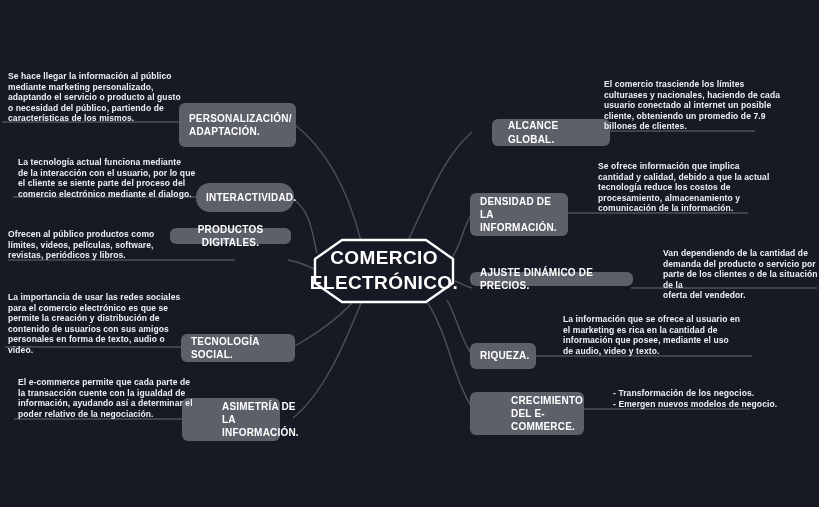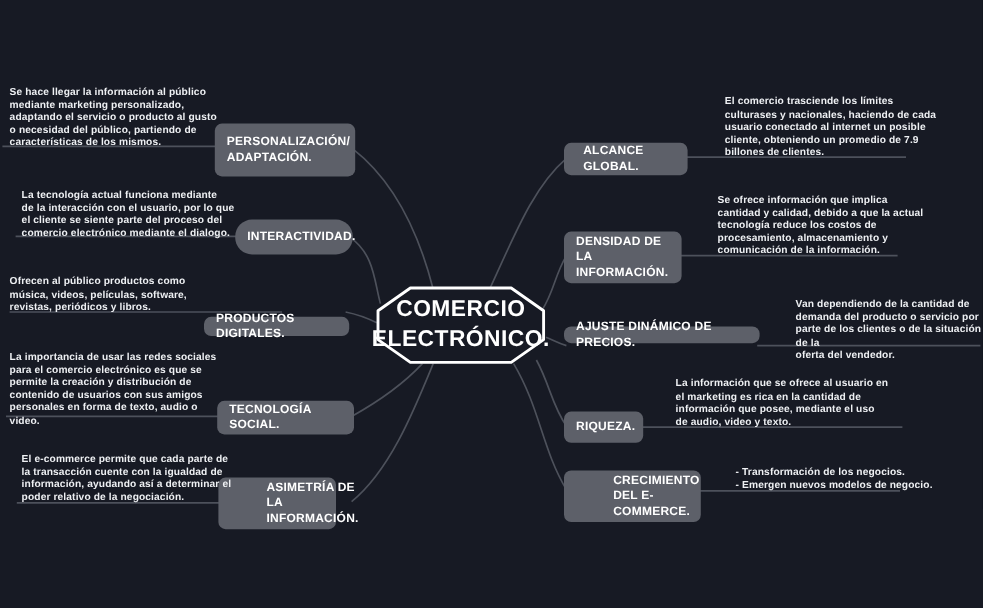--- a/index.html
+++ b/index.html
@@ -67,44 +67,44 @@
     <svg width="144" height="68">
       <polygon points="30,3 114,3 141,22 141,46 114,65 30,65 3,46 3,22" fill="#171a24" stroke="#ffffff" stroke-width="2.4" stroke-linejoin="round"></polygon>
     </svg>
     <div class="center-label">COMERCIO
 ELECTRÓNICO.</div>
   </div>
 
   <div class="node" style="left:179px;top:103px;width:117px;height:44px;"><span>PERSONALIZACIÓN/
 ADAPTACIÓN.</span></div>
   <div class="node" style="left:196px;top:183px;width:98px;height:29px;border-radius:14px;"><span>INTERACTIVIDAD.</span></div>
-  <div class="node" style="left:170px;top:264px;width:121px;height:16px;"><span>PRODUCTOS DIGITALES.</span></div>
+  <div class="node" style="left:170px;top:228px;width:121px;height:16px;text-align:center;"><span>PRODUCTOS DIGITALES.</span></div>
   <div class="node" style="left:181px;top:334px;width:114px;height:28px;justify-content:flex-end;"><span>TECNOLOGÍA SOCIAL.</span></div>
   <div class="node" style="left:182px;top:398px;width:98px;height:43px;padding-left:40px;"><span>ASIMETRÍA DE LA
 INFORMACIÓN.</span></div>
 
-  <div class="node" style="left:470px;top:119px;width:103px;height:27px;padding-left:16px;"><span>ALCANCE GLOBAL.</span></div>
+  <div class="node" style="left:492px;top:119px;width:118px;height:27px;padding-left:16px;"><span>ALCANCE GLOBAL.</span></div>
   <div class="node" style="left:470px;top:193px;width:98px;height:43px;"><span>DENSIDAD DE LA
 INFORMACIÓN.</span></div>
   <div class="node" style="left:470px;top:272px;width:163px;height:14px;"><span>AJUSTE DINÁMICO DE PRECIOS.</span></div>
   <div class="node" style="left:470px;top:343px;width:66px;height:26px;"><span>RIQUEZA.</span></div>
   <div class="node" style="left:470px;top:392px;width:114px;height:43px;padding-left:41px;"><span>CRECIMIENTO DEL E-
 COMMERCE.</span></div>
 
   <div class="note" style="left:18px;top:157px;">La tecnología actual funciona mediante
 de la interacción con el usuario, por lo que
 el cliente se siente parte del proceso del
 comercio electrónico mediante el dialogo.</div>
   <div class="note" style="left:8px;top:71px;">Se hace llegar la información al público
 mediante marketing personalizado,
 adaptando el servicio o producto al gusto
 o necesidad del público, partiendo de
 características de los mismos.</div>
   <div class="note" style="left:8px;top:229px;">Ofrecen al público productos como
-música, videos, películas, software,
+límites, videos, películas, software,
 revistas, periódicos y libros.</div>
   <div class="note" style="left:8px;top:292px;">La importancia de usar las redes sociales
 para el comercio electrónico es que se
 permite la creación y distribución de
 contenido de usuarios con sus amigos
 personales en forma de texto, audio o
 video.</div>
   <div class="note" style="left:18px;top:377px;">El e-commerce permite que cada parte de
 la transacción cuente con la igualdad de
 información, ayudando así a determinar el

